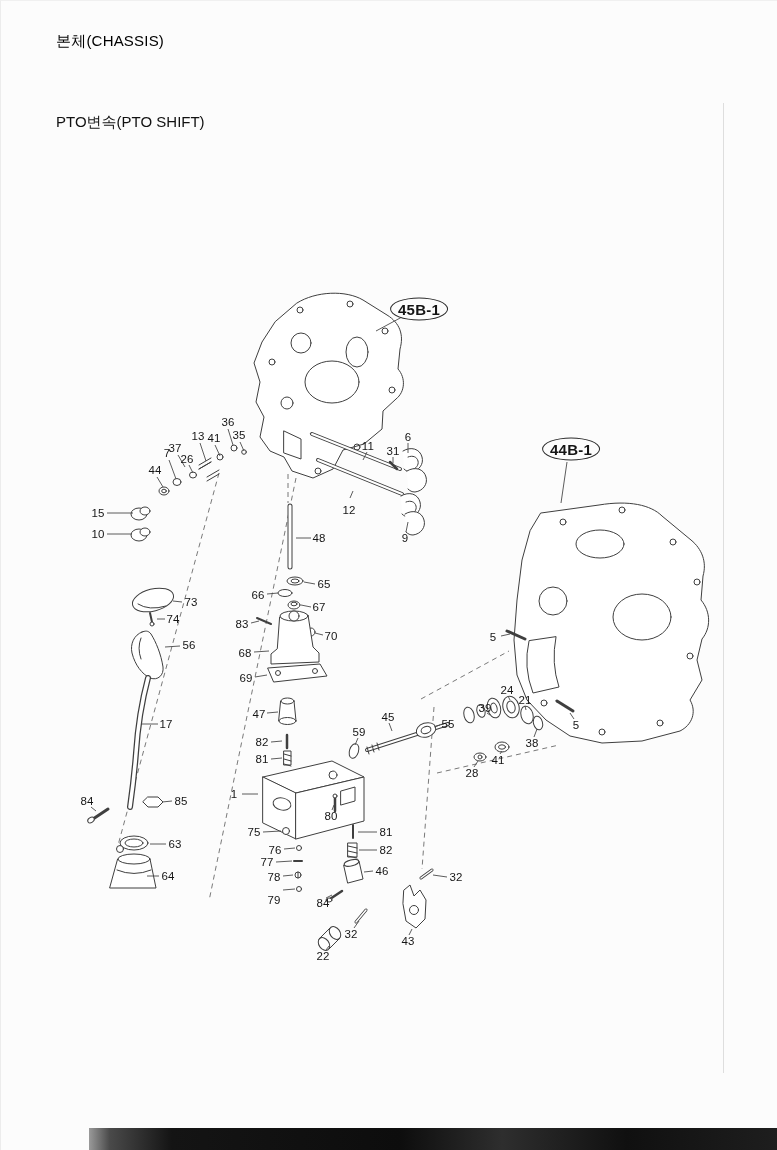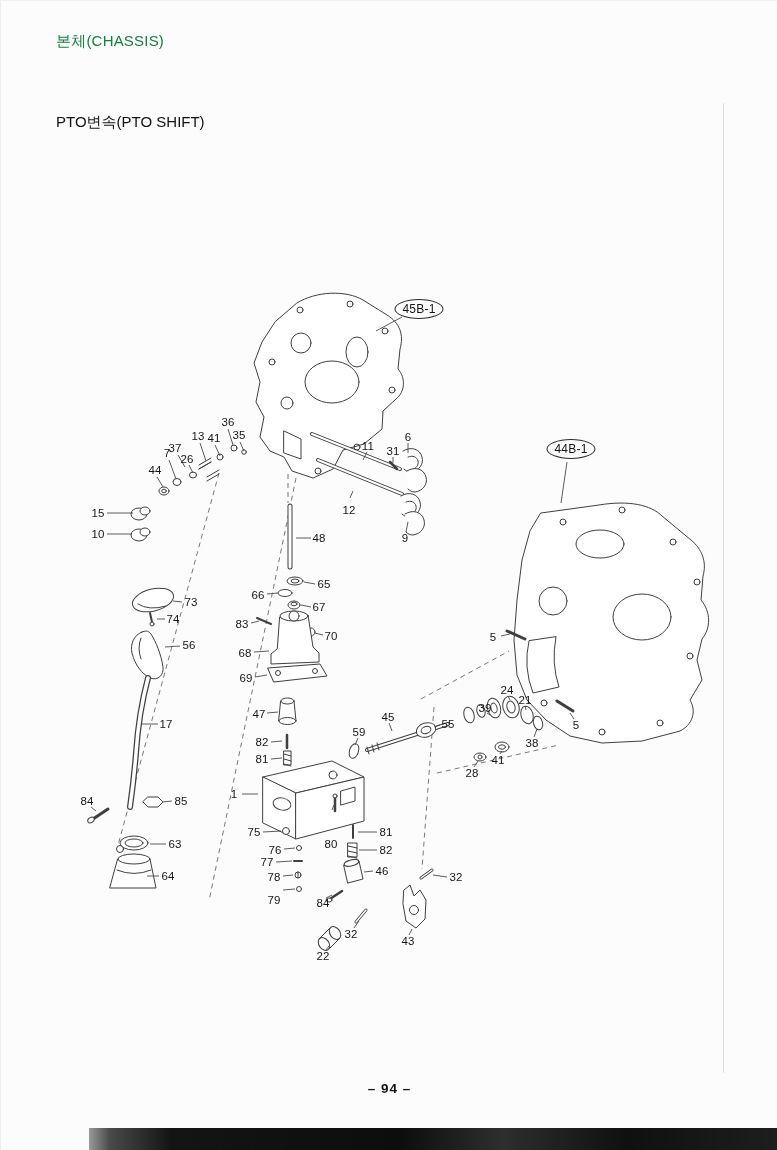--- a/index.html
+++ b/index.html
@@ -3,21 +3,21 @@
 <meta charset="utf-8">
 <style>
   html,body{margin:0;padding:0;background:#e9e9e9;}
   .page{
     position:relative;width:777px;height:1150px;margin:0 auto;
     background:#fcfcfc;overflow:hidden;
     font-family:"Liberation Sans","DejaVu Sans",sans-serif;color:#1a1a1a;
     border-left:1px solid #ececec;border-top:1px solid #f0f0f0;
   }
   .section-heading{
-    position:absolute;left:55px;top:31px;font-size:15px;letter-spacing:.2px;color:#15803d;
+    position:absolute;left:55px;top:31px;font-size:15px;letter-spacing:.2px;color:#000000;
   }
   .title-bar{
     position:absolute;left:47px;top:68px;width:675px;height:33px;
     background:linear-gradient(#a3a3a3,#949494 55%,#8e8e8e);
     border-top:1px solid #6e6e6e;border-bottom:1px solid #6a6a6a;
     border-left:1px solid #7d7d7d;border-right:1px solid #7d7d7d;
     display:flex;align-items:center;box-sizing:border-box;
   }
   .title-bar span{
     font-size:19px;font-weight:bold;color:#0c0c0c;padding-left:8px;
@@ -30,22 +30,22 @@
   svg.mech-svg{position:absolute;left:0;top:0;}
   .mech{stroke:#3f3f3f;fill:none;stroke-width:1;stroke-linecap:round;stroke-linejoin:round;}
   .dashed{stroke:#6a6a6a;stroke-width:.9;stroke-dasharray:5 4;}
   #leader-lines line{stroke:#4a4a4a;stroke-width:.9;}
   #callout-layer{position:absolute;left:0;top:0;width:777px;height:1150px;pointer-events:none;}
   .callout{
     position:absolute;transform:translate(-50%,-50%);
     font-size:11.5px;color:#151515;letter-spacing:.2px;white-space:nowrap;
   }
   .callout.ref{
-    font-size:12px;border:1.4px solid #2c2c2c;border-radius:50%;
-    padding:2px 7px;background:#fcfcfc;
+    font-size:15px;border:1.4px solid #2c2c2c;border-radius:50%;
+    padding:2px 7px;background:#fcfcfc;font-weight:bold;
   }
   .page-number{
     position:absolute;left:0;top:1080px;width:777px;text-align:center;
     font-size:13.5px;font-weight:bold;letter-spacing:1px;color:#141414;
   }
   .page-edge-right{
     position:absolute;left:722px;top:102px;width:1px;height:970px;background:#dedede;
   }
   .scan-bar{
     position:absolute;left:88px;right:0;bottom:0;height:23px;
@@ -347,33 +347,32 @@
         <div class="callout" style="left: 471px; top: 772px;">28</div>
         <div class="callout" style="left: 497px; top: 759px;">41</div>
         <div class="callout" style="left: 86px; top: 800px;">84</div>
         <div class="callout" style="left: 180px; top: 800px;">85</div>
         <div class="callout" style="left: 233px; top: 793px;">1</div>
         <div class="callout" style="left: 253px; top: 831px;">75</div>
         <div class="callout" style="left: 274px; top: 849px;">76</div>
         <div class="callout" style="left: 266px; top: 861px;">77</div>
         <div class="callout" style="left: 273px; top: 876px;">78</div>
         <div class="callout" style="left: 273px; top: 899px; text-align: right;">79</div>
-        <div class="callout" style="left: 330px; top: 815px; margin-top: 28px;">80</div>
+        <div class="callout" style="left: 330px; top: 815px;">80</div>
         <div class="callout" style="left: 385px; top: 831px;">81</div>
         <div class="callout" style="left: 385px; top: 849px;">82</div>
         <div class="callout" style="left: 381px; top: 870px;">46</div>
         <div class="callout" style="left: 455px; top: 876px;">32</div>
         <div class="callout" style="left: 322px; top: 902px;">84</div>
         <div class="callout" style="left: 350px; top: 933px;">32</div>
         <div class="callout" style="left: 322px; top: 955px;">22</div>
         <div class="callout" style="left: 407px; top: 940px;">43</div>
         <div class="callout" style="left: 174px; top: 843px;">63</div>
         <div class="callout" style="left: 167px; top: 875px;">64</div>
         <div class="callout ref" style="left: 418px; top: 308px;">45B-1</div>
         <div class="callout ref" style="left: 570px; top: 448px;">44B-1</div>
       </div>
   </div>
 
-  <div class="page-number">– 94 –</div>
 
   <div class="page-edge-right"></div>
   <div class="scan-bar"></div>
 </div>
 
 </body></html>

